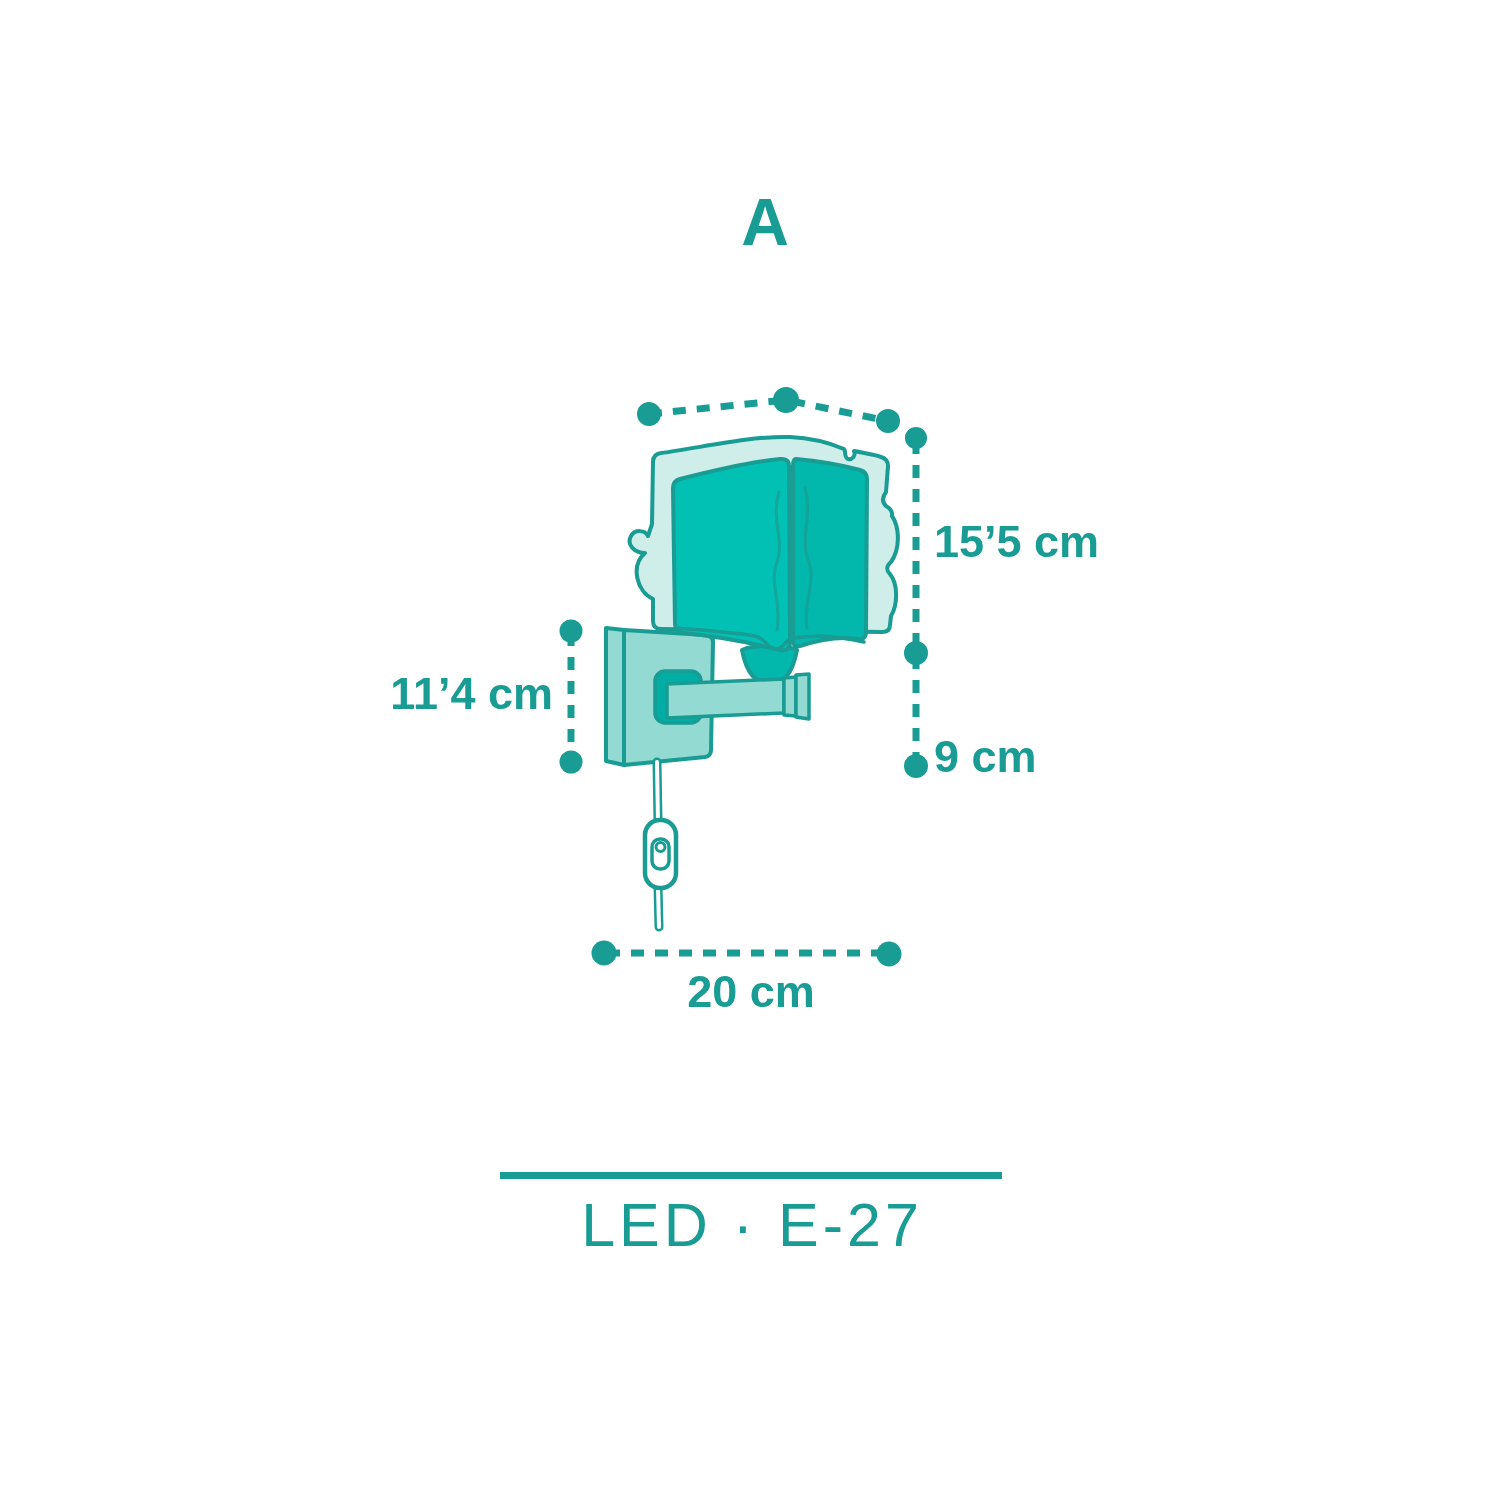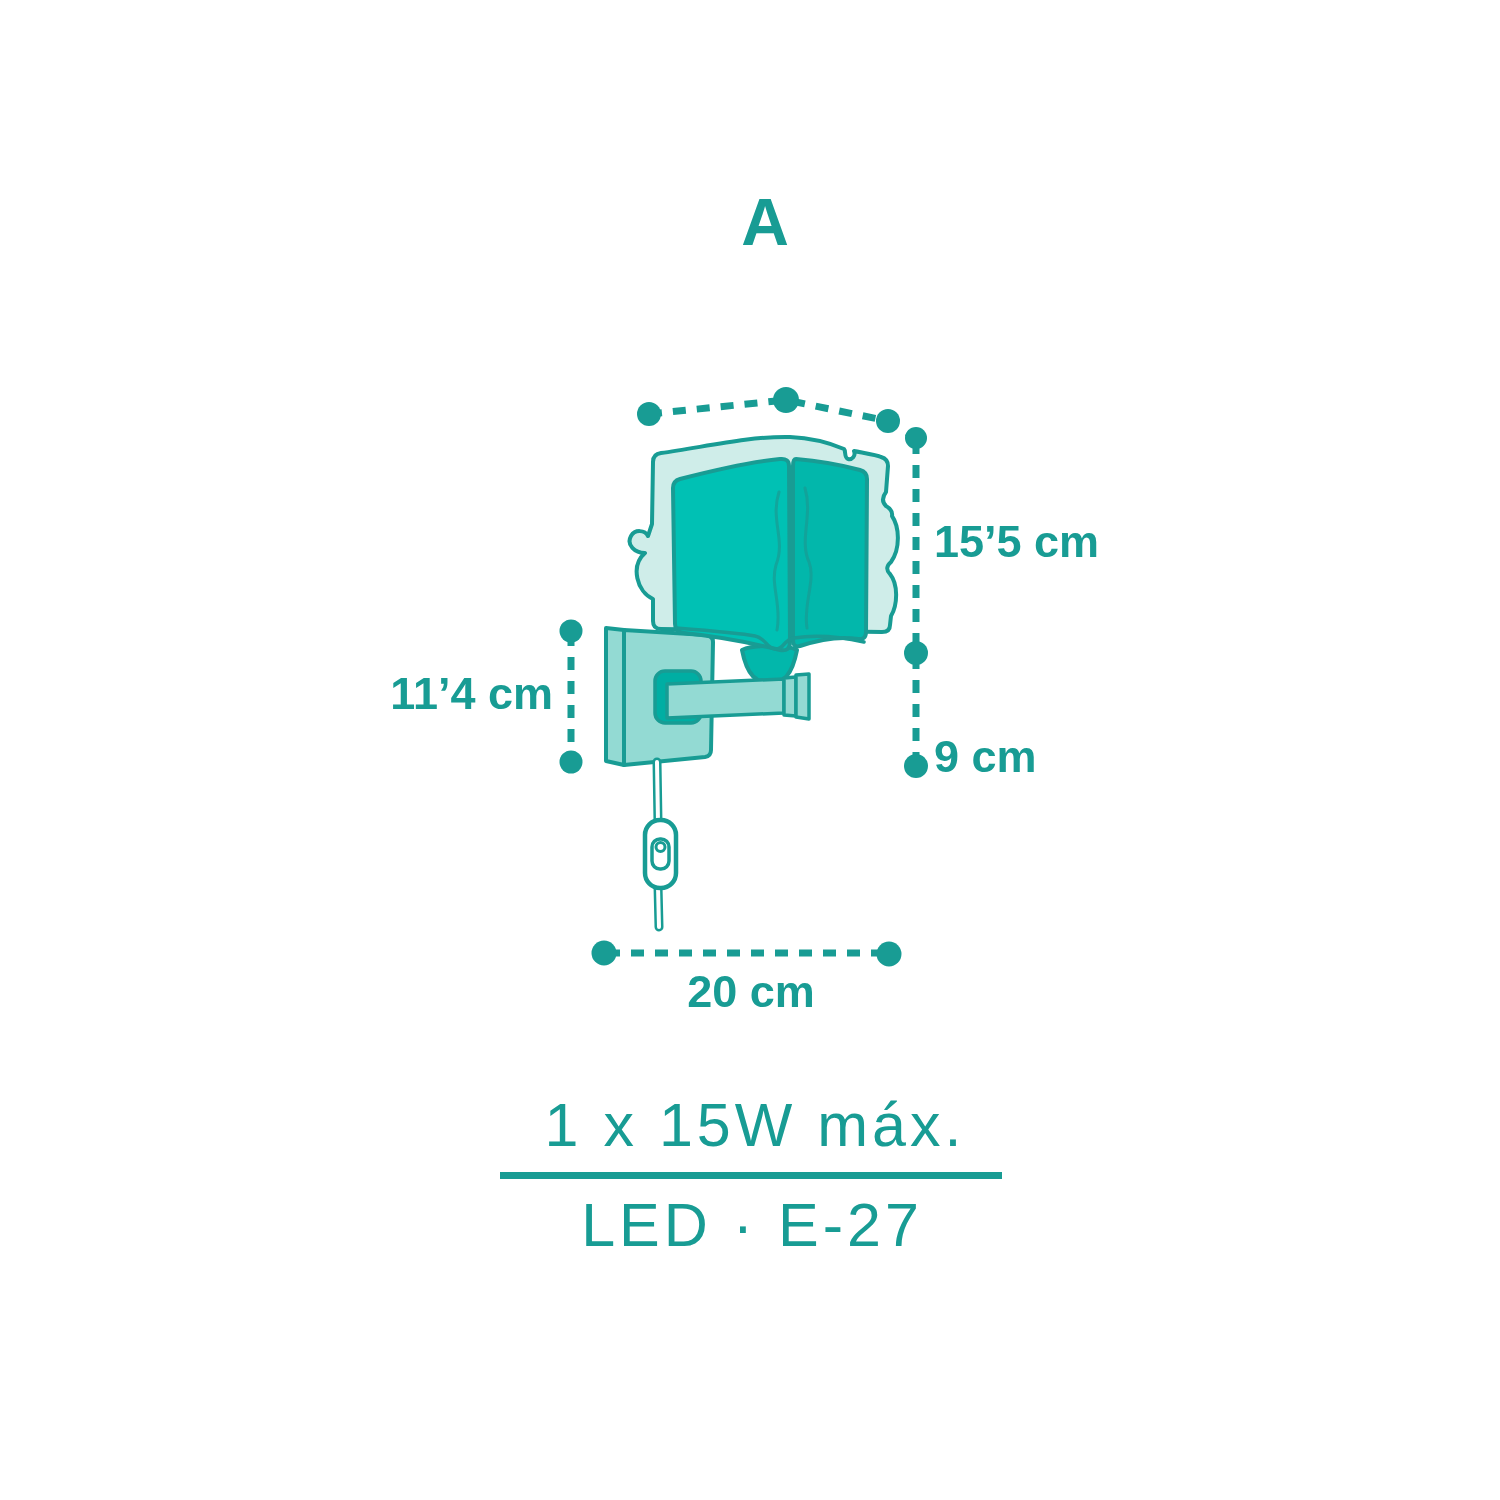--- a/index.html
+++ b/index.html
@@ -152,16 +152,15 @@
       <circle cx="889" cy="954" r="12.5"></circle>
     </g>
   </svg>
 
   <div class="label lbl-view">A</div>
   <div class="label lbl-right-1">15’5 cm</div>
   <div class="label lbl-right-2">9 cm</div>
   <div class="label lbl-left">11’4 cm</div>
   <div class="label lbl-bottom">20 cm</div>
 
-  <div class="spec spec-power">1 x 15W máx.</div>
   <div class="spec-rule"></div>
   <div class="spec spec-socket">LED · E-27</div>
 </div>
 
 </body></html>

